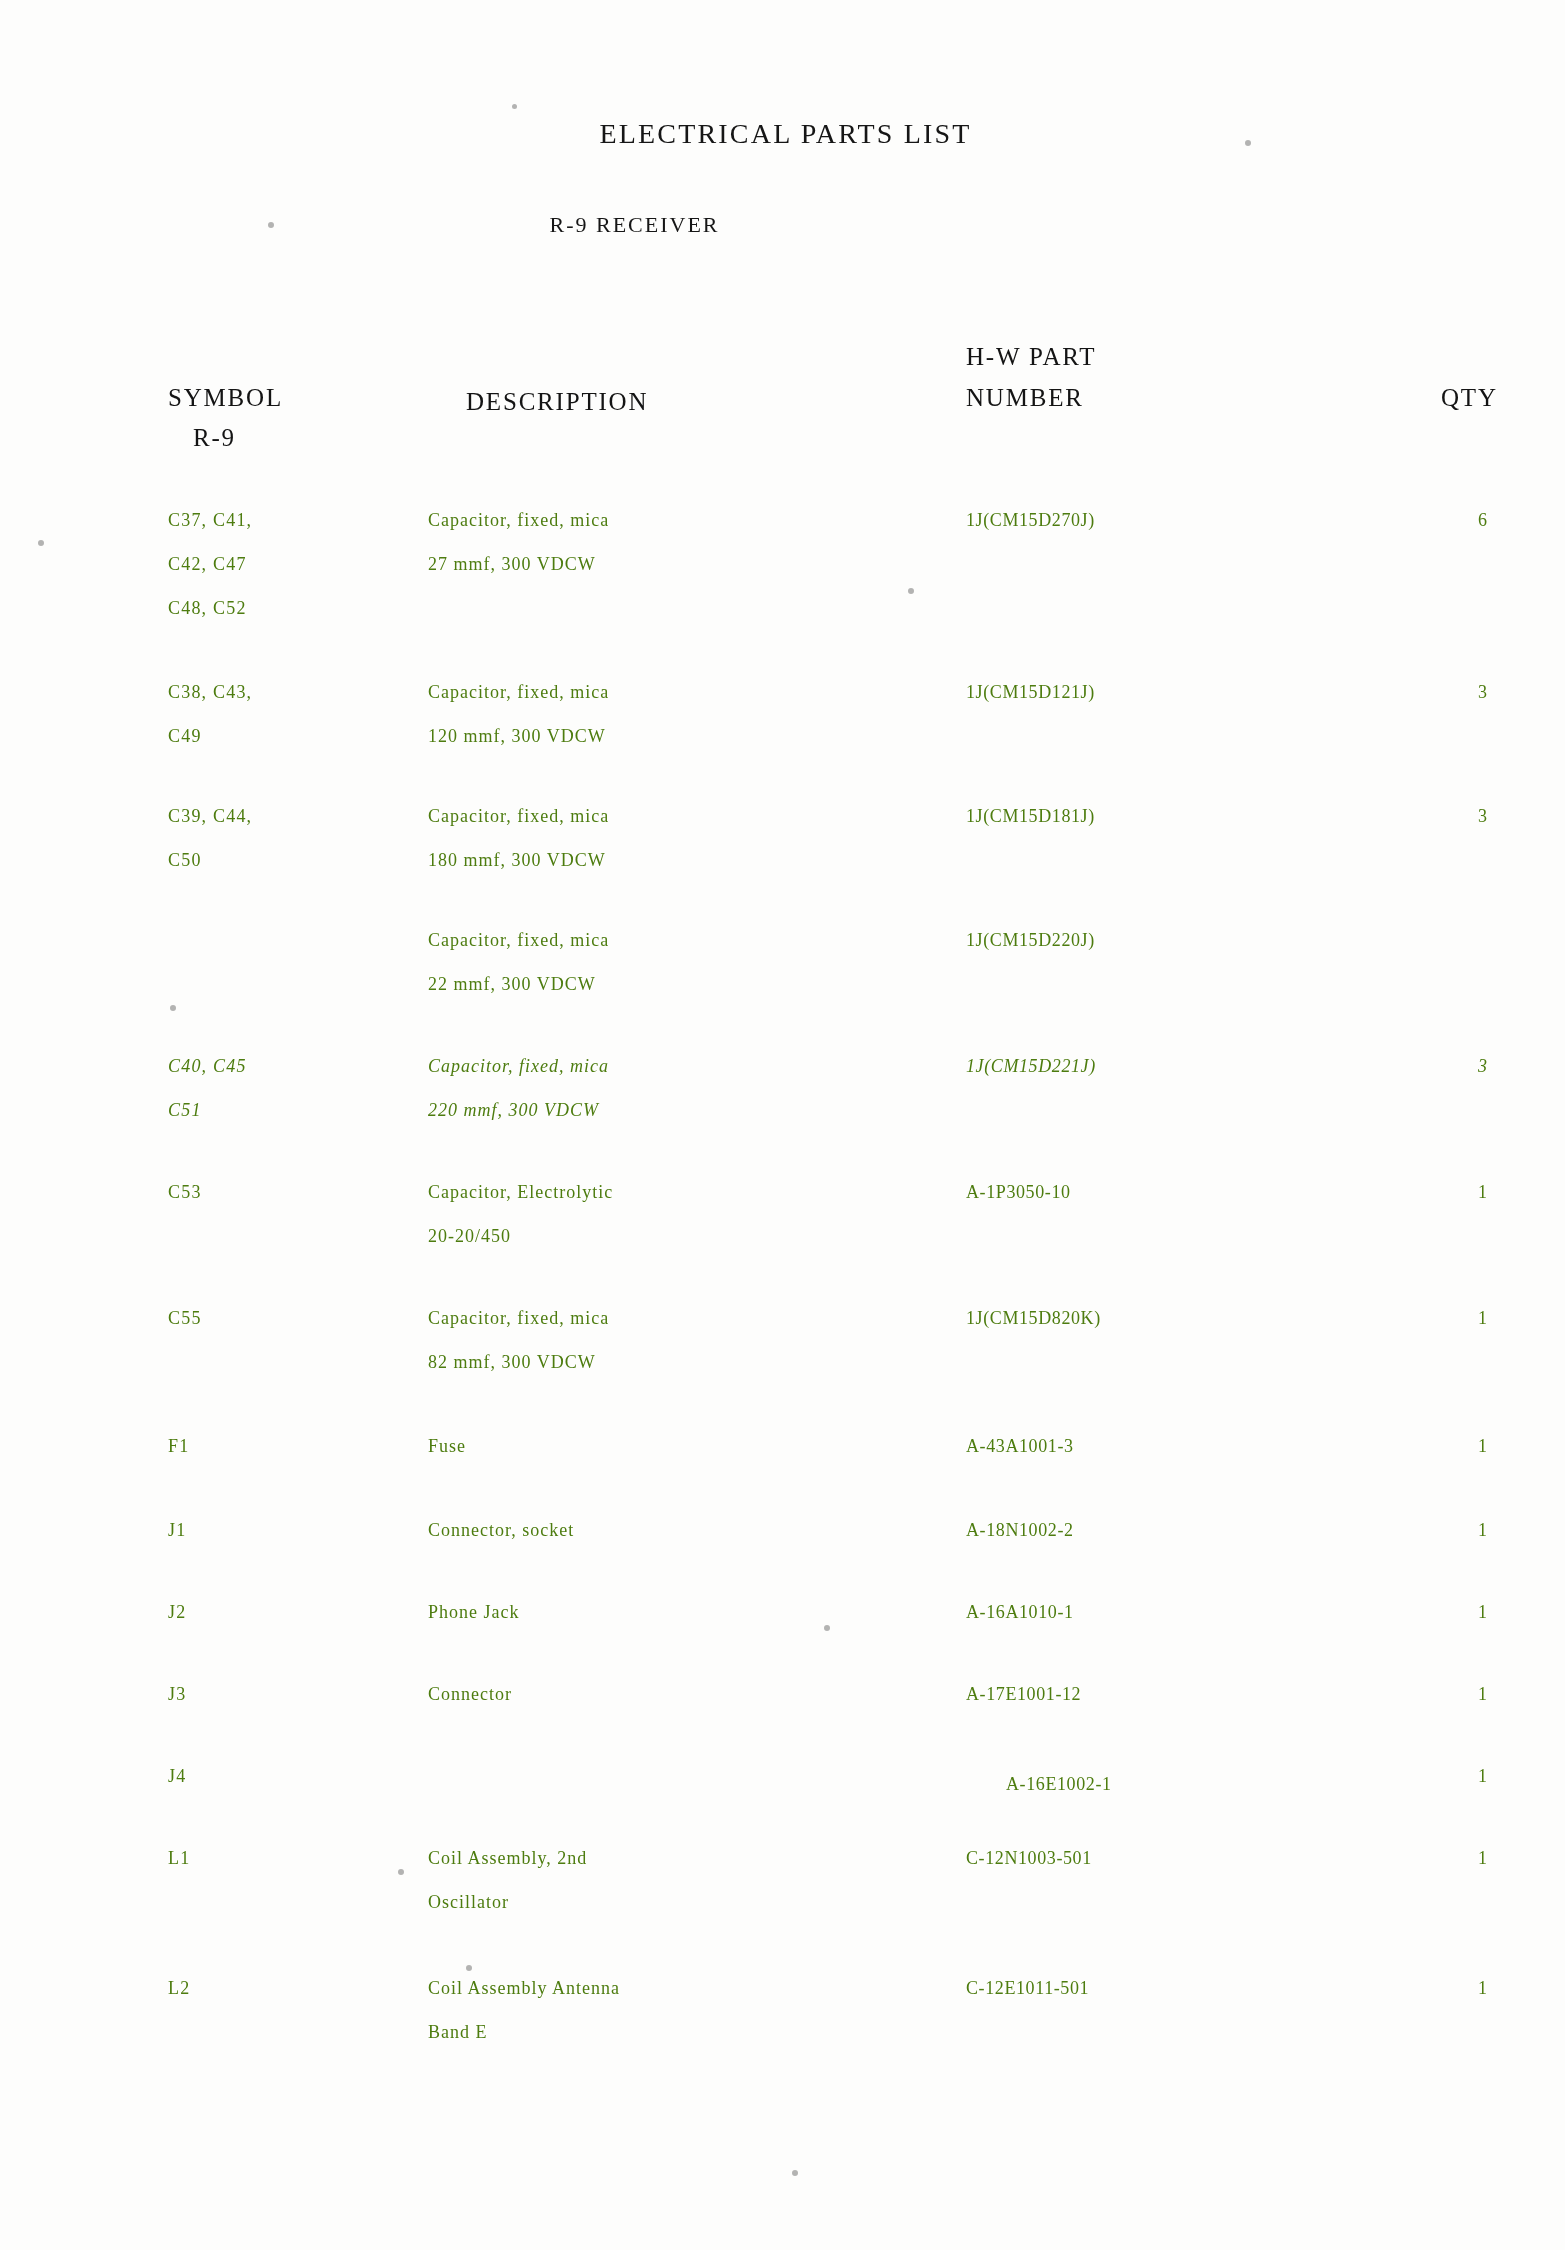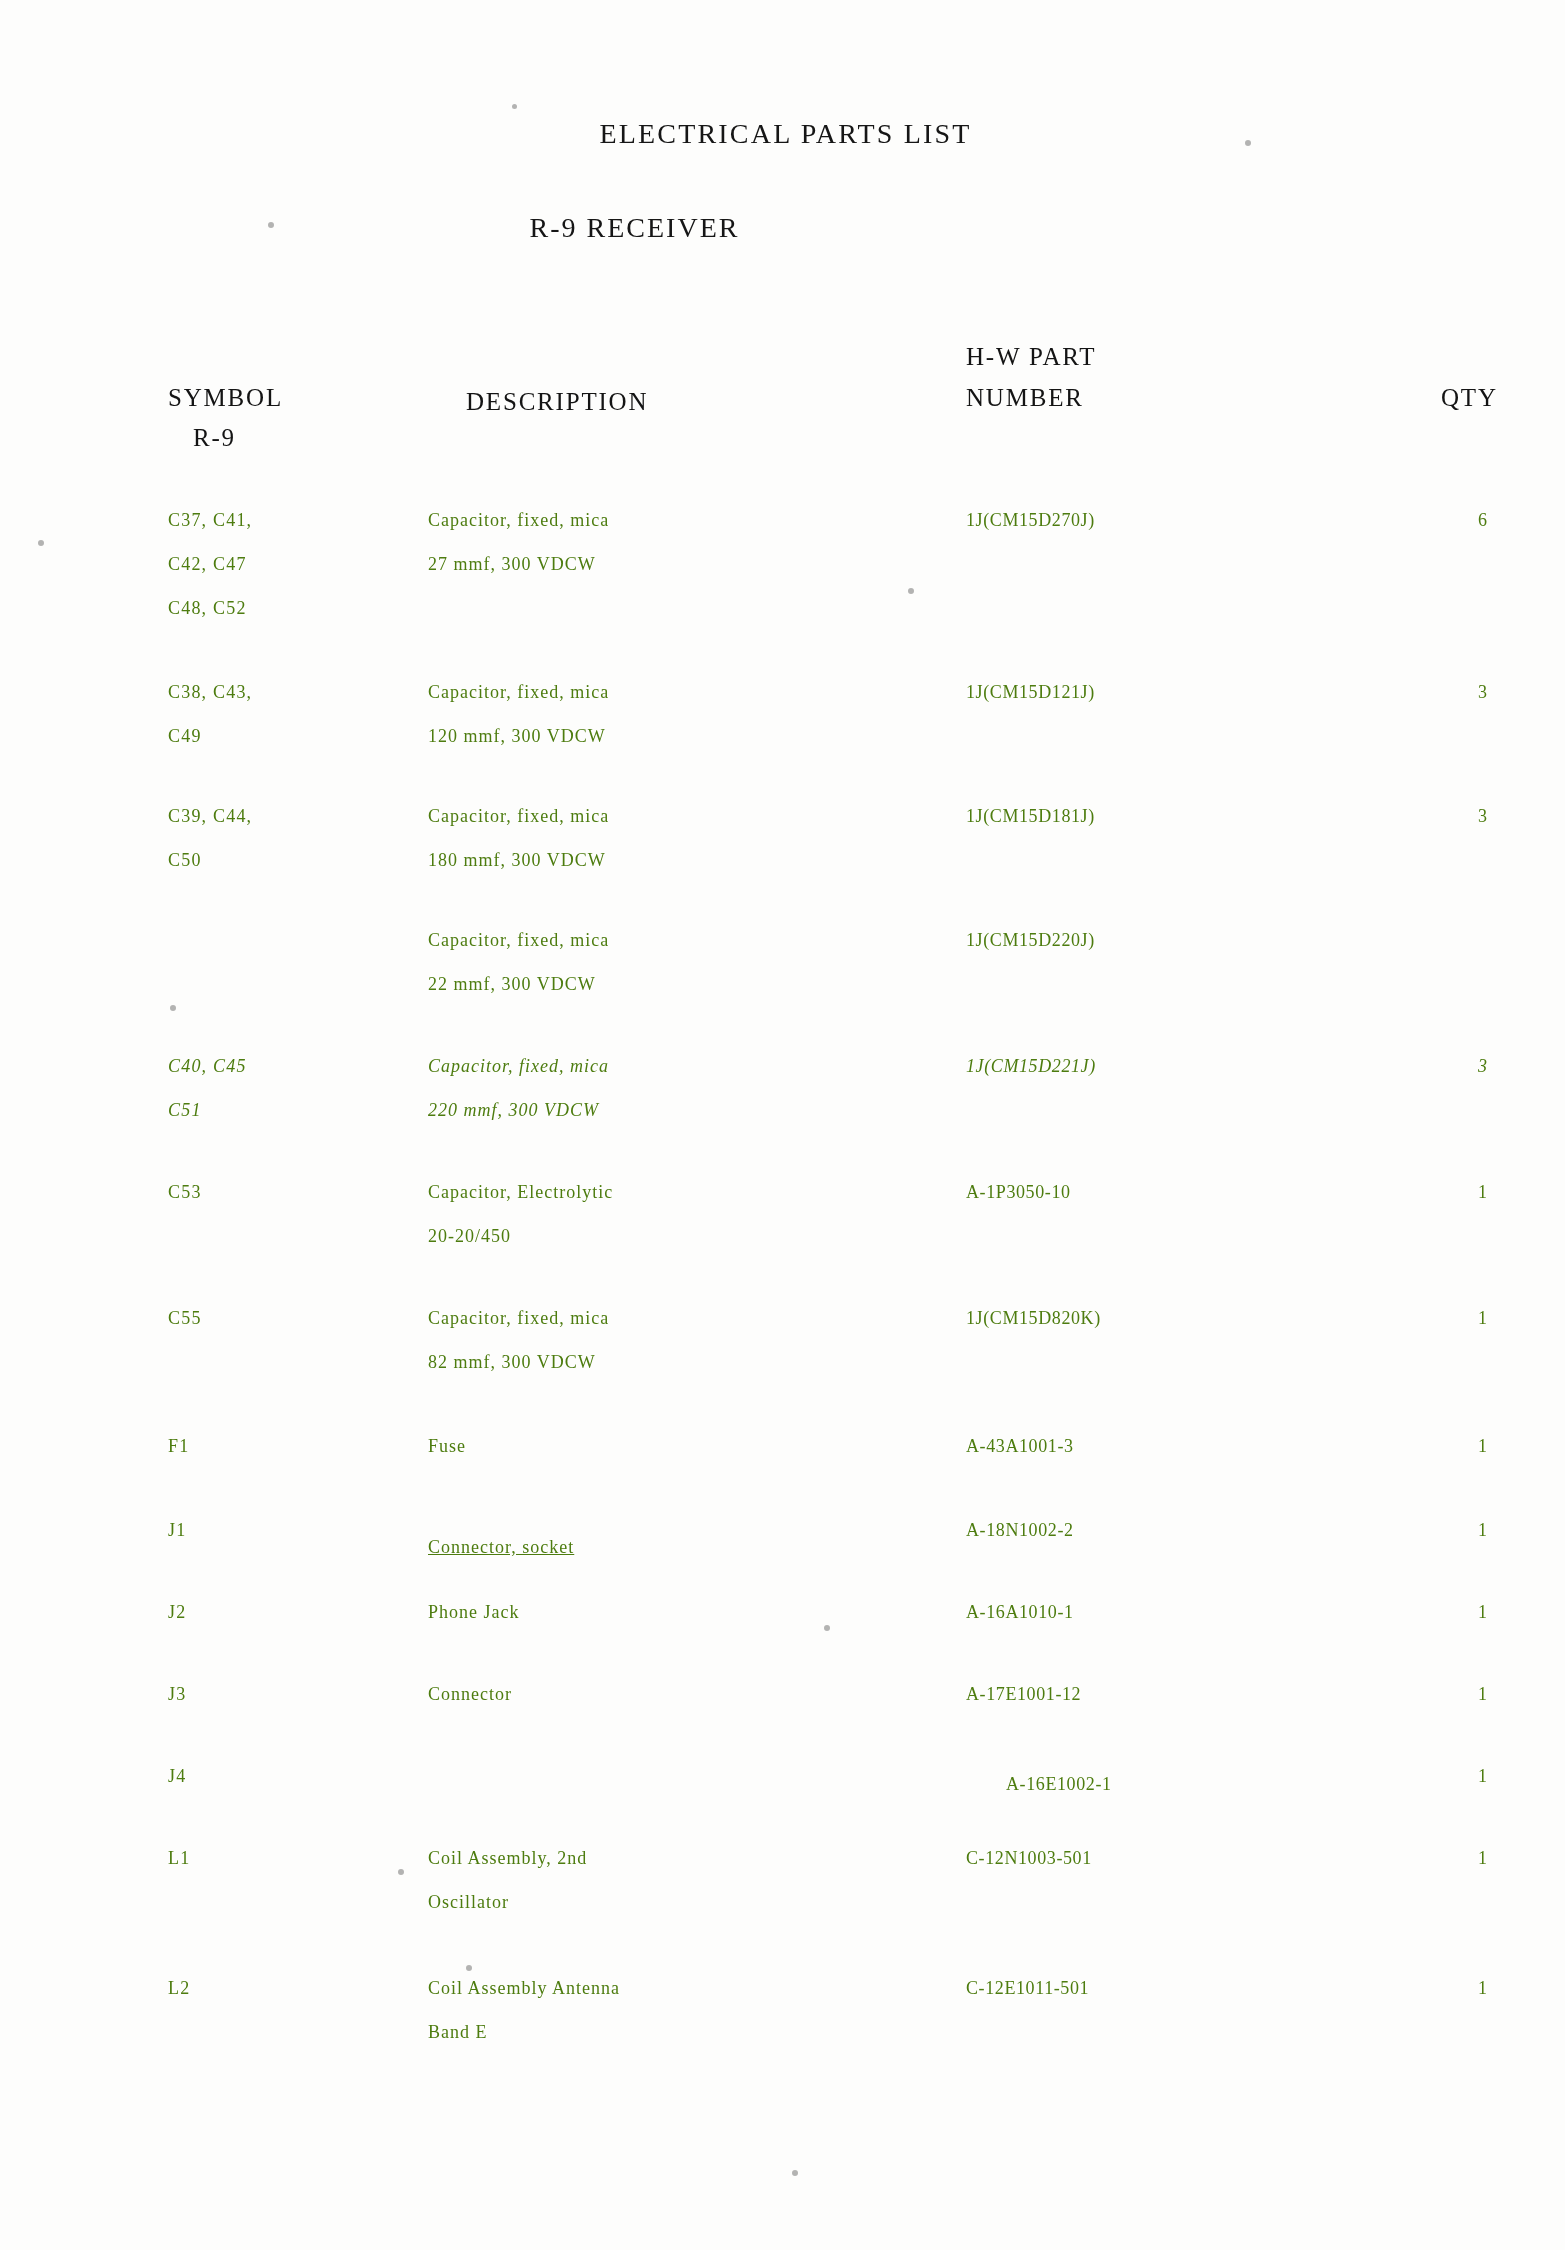--- a/index.html
+++ b/index.html
@@ -33,21 +33,21 @@
     font-family: "Liberation Serif", serif;
     color: #161616;
     text-indent: 6px;
   }
   .doc-subtitle {
     position: absolute;
     left: 0;
     top: 212px;
     width: 1263px;
     text-align: center;
-    font-size: 28px;
+    font-size: 22px;
     letter-spacing: 2.0px;
     color: #161616;
     text-indent: 6px;
   }
 
   
   .hdr {
     position: absolute;
     font-size: 25px;
     letter-spacing: 1.8px;
@@ -164,21 +164,21 @@
         <div class="cell c-qty" style="top: 0px;">1</div>
       </div>
       <div class="row" style="position: absolute; left: 0px; top: 926px; height: 120px; width: 1565px;">
         <div class="cell c-symbol" style="top: 0px;">F1</div>
         <div class="cell c-desc" style="top: 0px;">Fuse</div>
         <div class="cell c-part" style="top: 0px;">A-43A1001-3</div>
         <div class="cell c-qty" style="top: 0px;">1</div>
       </div>
       <div class="row" style="position: absolute; left: 0px; top: 1010px; height: 120px; width: 1565px;">
         <div class="cell c-symbol" style="top: 0px;">J1</div>
-        <div class="cell c-desc" style="top: 17px; text-decoration: underline;">Connector, socket</div>
+        <div class="cell c-desc" style="top: 0px;">Connector, socket</div>
         <div class="cell c-part" style="top: 0px;">A-18N1002-2</div>
         <div class="cell c-qty" style="top: 0px;">1</div>
       </div>
       <div class="row" style="position: absolute; left: 0px; top: 1092px; height: 120px; width: 1565px;">
         <div class="cell c-symbol" style="top: 0px;">J2</div>
         <div class="cell c-desc" style="top: 0px;">Phone Jack</div>
         <div class="cell c-part" style="top: 0px;">A-16A1010-1</div>
         <div class="cell c-qty" style="top: 0px;">1</div>
       </div>
       <div class="row" style="position: absolute; left: 0px; top: 1174px; height: 120px; width: 1565px;">

